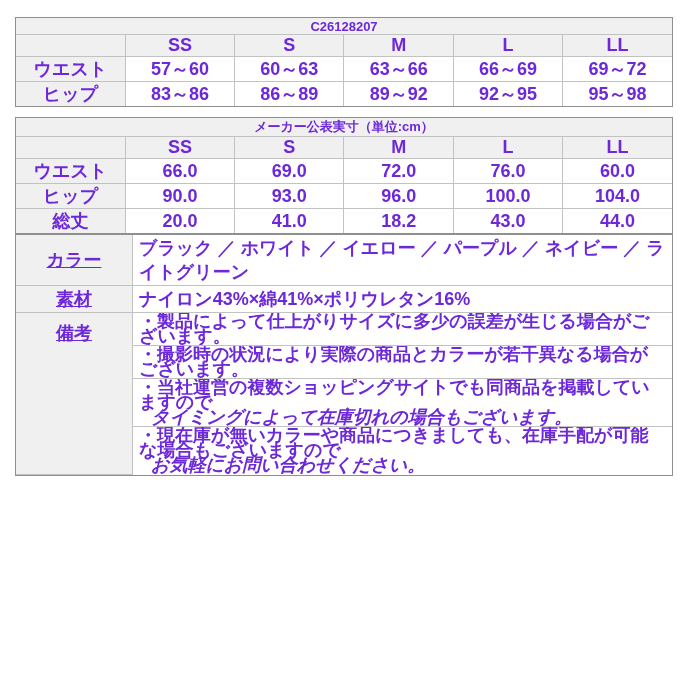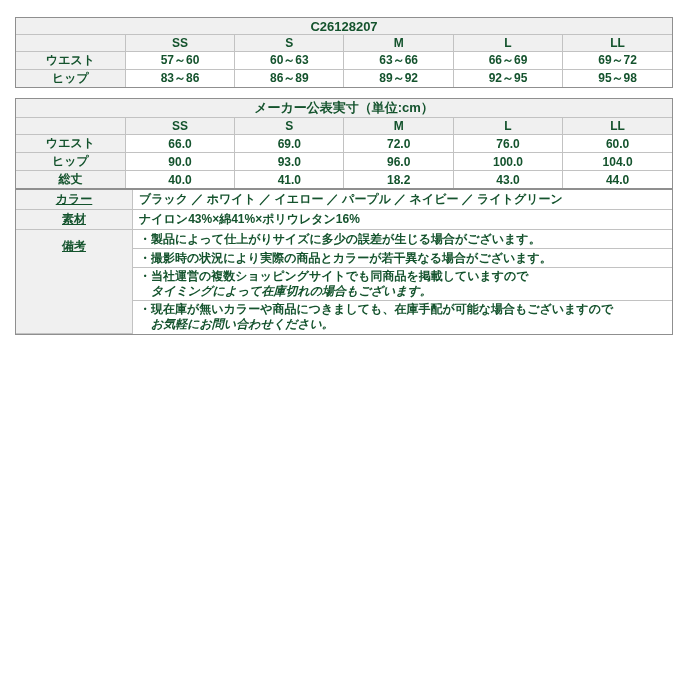--- a/index.html
+++ b/index.html
@@ -19,27 +19,27 @@
     width: 658px;
     box-sizing: border-box;
     background: #ffffff;
   }
   .tbl-frame.t1 { margin-bottom: 10px; }
   .tbl-frame.t2 { }
   table {
     border-collapse: collapse;
     width: 100%;
     table-layout: fixed;
-    color: #14532d;
+    color: #6d28d9;
     font-weight: bold;
   }
   td {
     border: 1px solid #c2c2c2;
     height: 16px;
-    font-size: 12px;
+    font-size: 18px;
     padding: 0 3px;
     text-align: center;
     vertical-align: middle;
     overflow: hidden;
     white-space: nowrap;
   }
   
   tr td:first-child { border-left: none; }
   tr td:last-child { border-right: none; }
   tr:first-child td { border-top: none; }
@@ -133,21 +133,21 @@
       <tr>
         <td class="hd label-col">ヒップ</td>
         <td>90.0</td>
         <td>93.0</td>
         <td>96.0</td>
         <td>100.0</td>
         <td>104.0</td>
       </tr>
       <tr>
         <td class="hd label-col">総丈</td>
-        <td>40.0</td>
+        <td>20.0</td>
         <td>41.0</td>
         <td>18.2</td>
         <td>43.0</td>
         <td>44.0</td>
       </tr>
     </tbody>
       </table>
   </div>
 
   <div class="tbl-frame t3">

